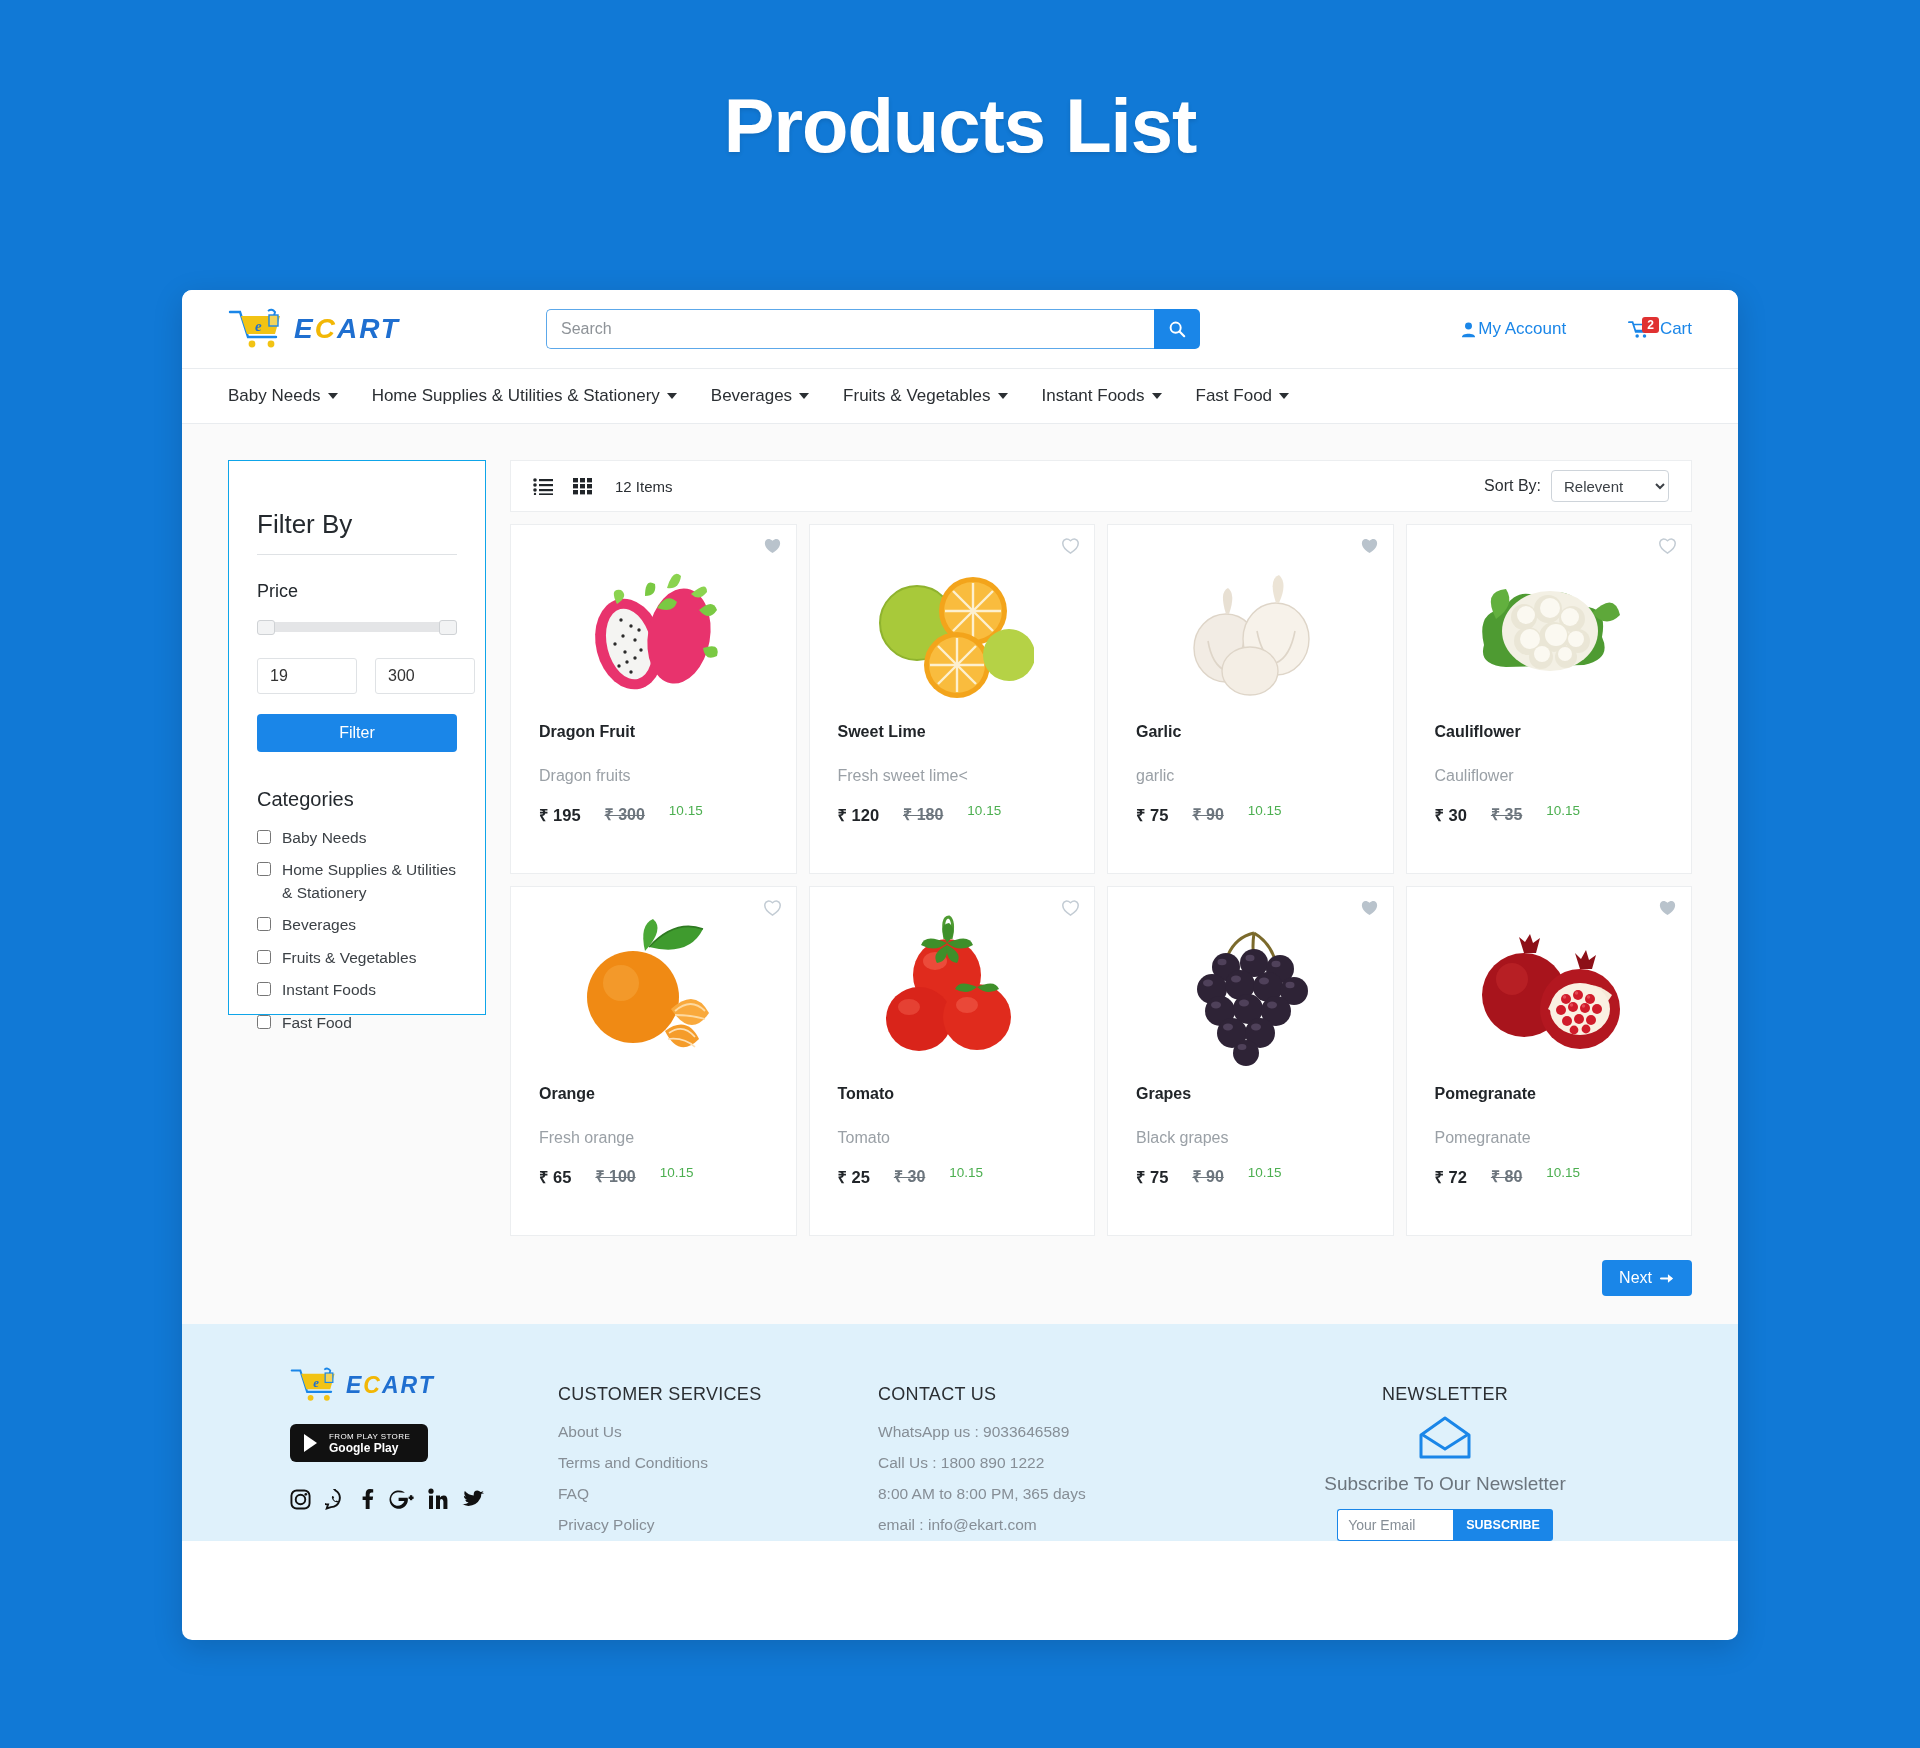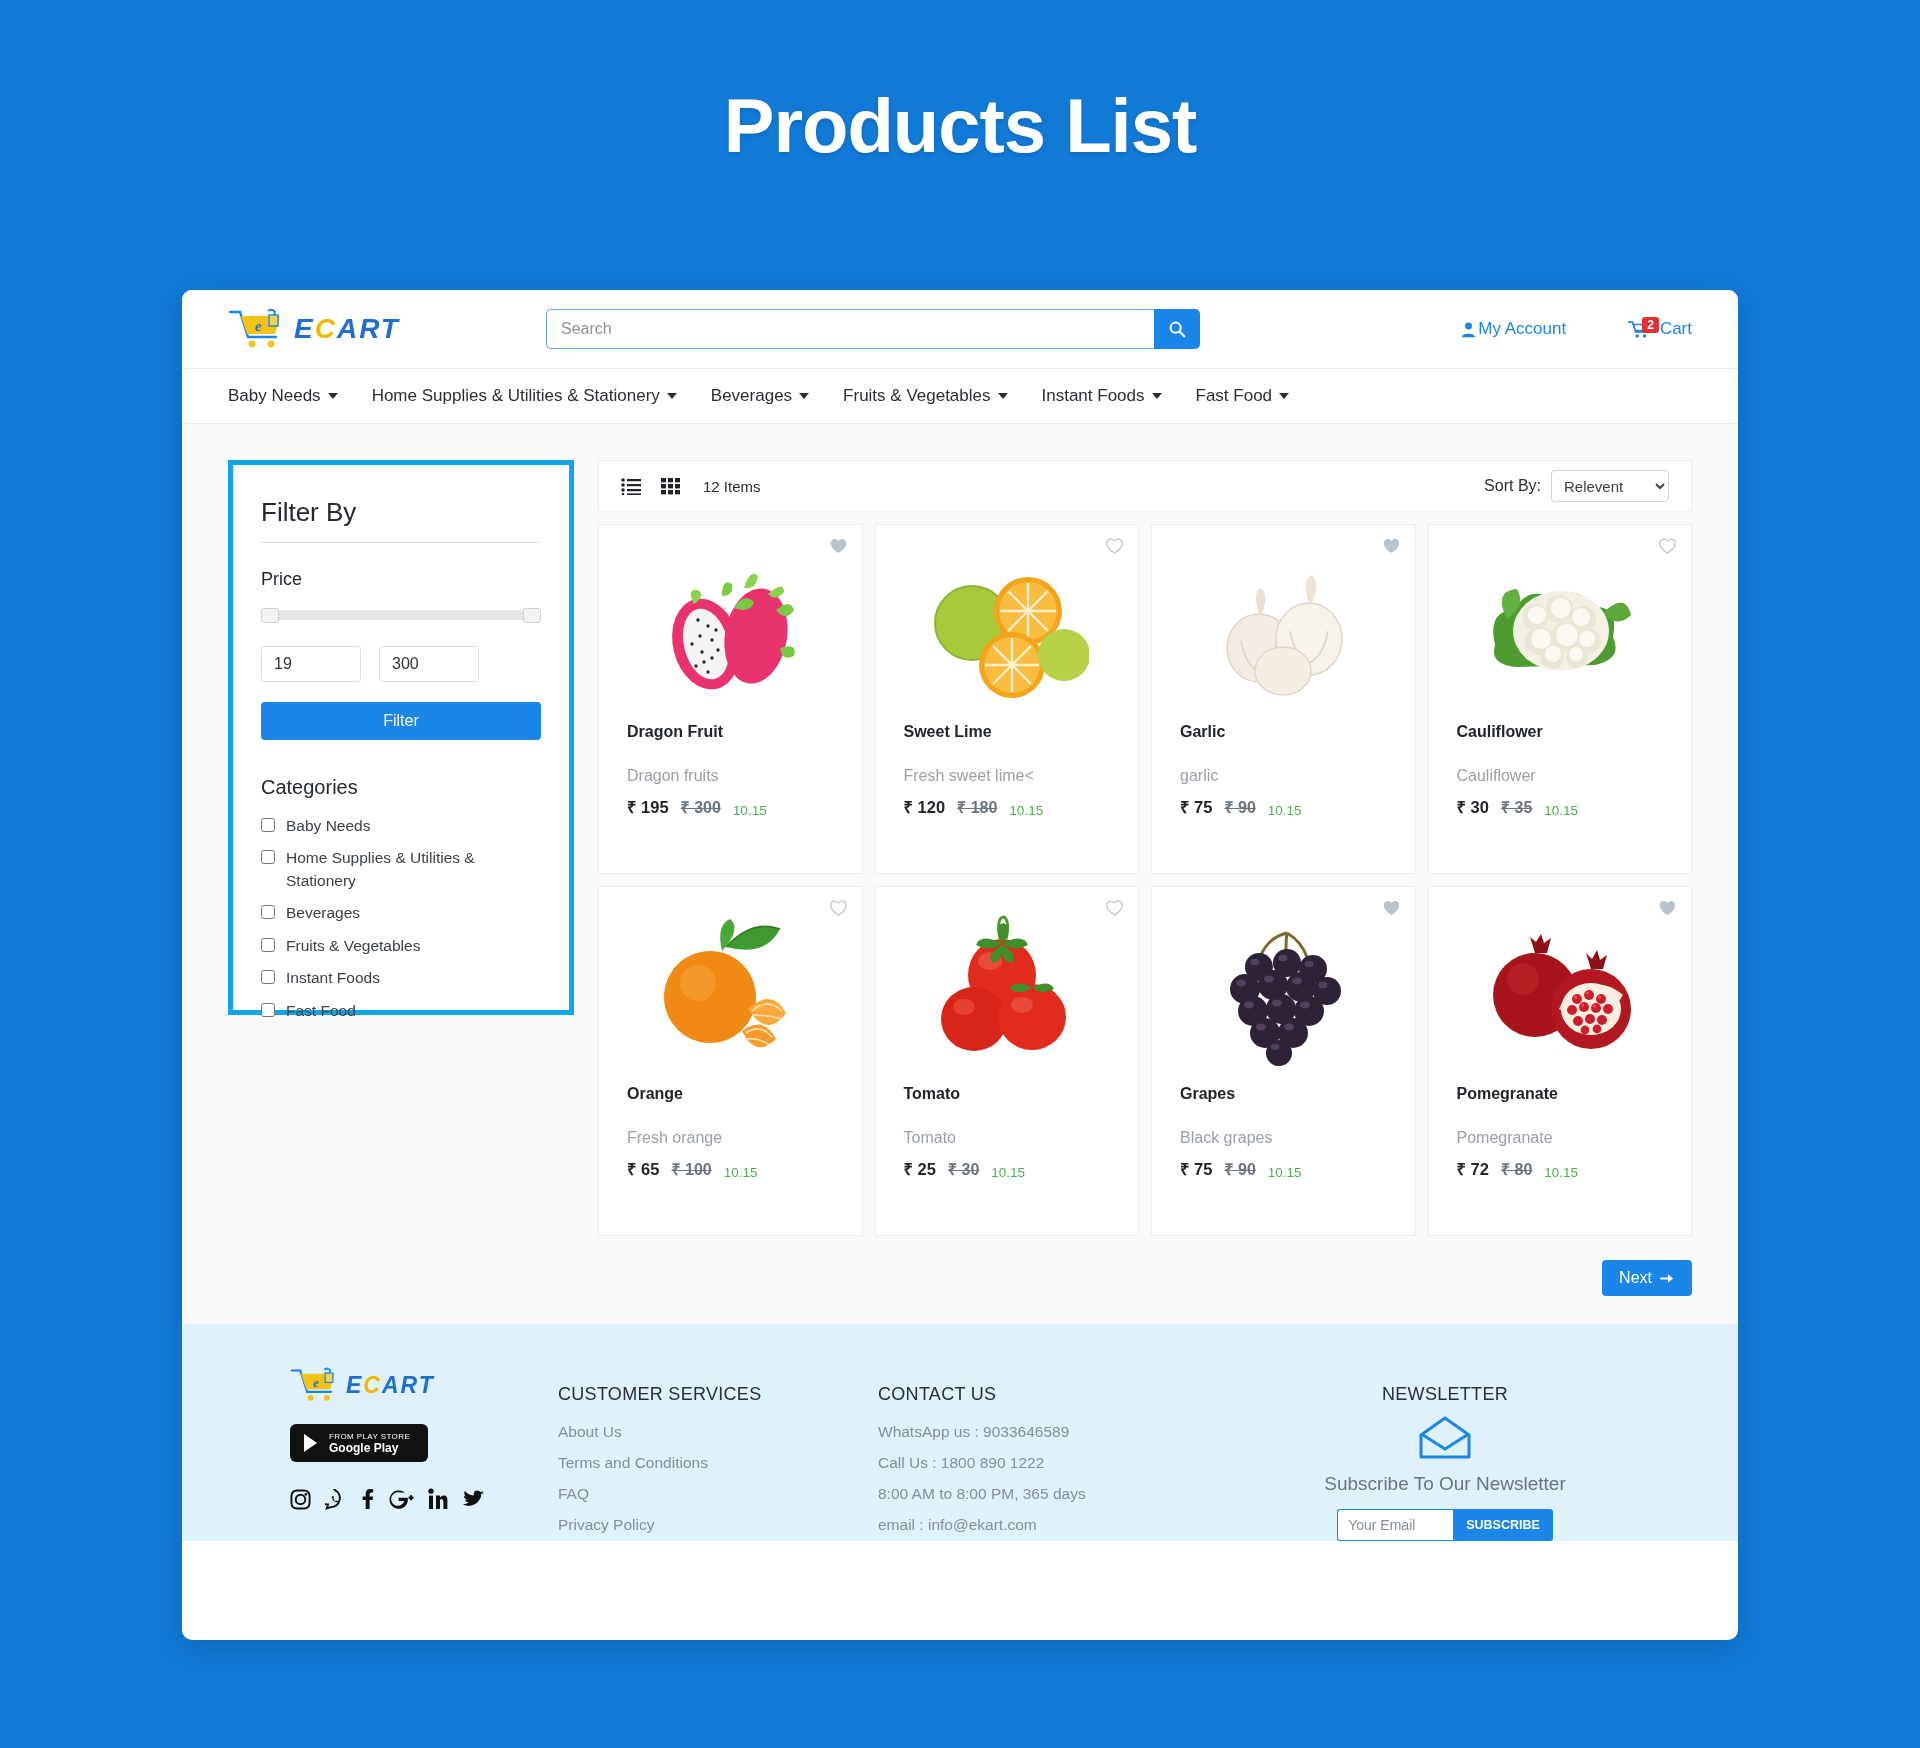--- a/index.html
+++ b/index.html
@@ -68,22 +68,22 @@
   }
   .nav-item { font-size: 17px; color: #2b2f33; cursor:pointer;
               display:flex; align-items:center; gap:7px; }
   .caret { width:0;height:0;border-left:5px solid transparent;
            border-right:5px solid transparent;border-top:6px solid #2b2f33;
            display:inline-block; }
   
   .content { display:flex; padding: 36px 46px 0 46px; background:#fafafa; min-height: 855px;}
   
   .sidebar {
-    width: 346px; background:#fff; border:5px solid #0ea5e9;
-    padding: 32px 28px 38px 28px; height: 555px;
+    width: 258px; background:#fff; border:1px solid #0ea5e9;
+    padding: 48px 28px 38px 28px; height: 555px;
   }
   .filter-title { font-size: 26px; color:#24292e; padding-bottom:14px;
                   border-bottom:1px solid #dfe2e5; }
   .price-label { font-size: 18px; color:#24292e; margin-top:26px; }
   .slider { position:relative; height:14px; margin-top:18px; }
   .slider-track { position:absolute; left:0; right:0; top:2px; height:10px;
                   background:#e4e5e7; border-radius:3px; }
   .slider-handle { position:absolute; top:0; width:18px; height:15px;
                    background:#f2f3f4; border:1px solid #cfd2d5; border-radius:3px; }
   .price-inputs { display:flex; gap:18px; margin-top:24px; }
@@ -118,21 +118,21 @@
   }
   .grid { display:grid; grid-template-columns:repeat(4,1fr); gap:12px; margin-top:12px; }
   .card { background:#fff; border:1px solid #eceef0; position:relative;
           height:350px; display:flex; flex-direction:column; cursor:pointer; }
   .heart { position:absolute; right:14px; top:12px; z-index:3; cursor:pointer; }
   .card-img { height:192px; display:flex; align-items:center; justify-content:center;
               padding:18px 12px 4px 12px; }
   .card-body { padding: 6px 28px 0 28px; }
   .card-name { font-size:16px; font-weight:bold; color:#212529; }
   .card-desc { font-size:16px; color:#9aa0a6; margin-top:26px; }
-  .card-price { margin-top:10px; display:flex; align-items:flex-end; gap:12px; }
+  .card-price { margin-top:18px; display:flex; align-items:flex-start; gap:24px; }
   .price-now { font-size:16.5px; font-weight:bold; color:#212529; }
   .price-old { font-size:16px; font-weight:bold; color:#6c757d; text-decoration:line-through; }
   .price-off { font-size:13.5px; color:#4caf50; }
   .pager { display:flex; justify-content:flex-end; padding: 24px 0 28px 0; }
   .next-btn { background:#1a86e8; color:#fff; border:none; border-radius:4px;
               padding:9px 17px; font-size:16px; display:flex; align-items:center;
               gap:8px; cursor:pointer; font-family:"Liberation Sans", sans-serif; }
   
   .footer { background:#dff1fb; padding: 42px 46px 0 46px; }
   .foot-cols { display:flex; }

